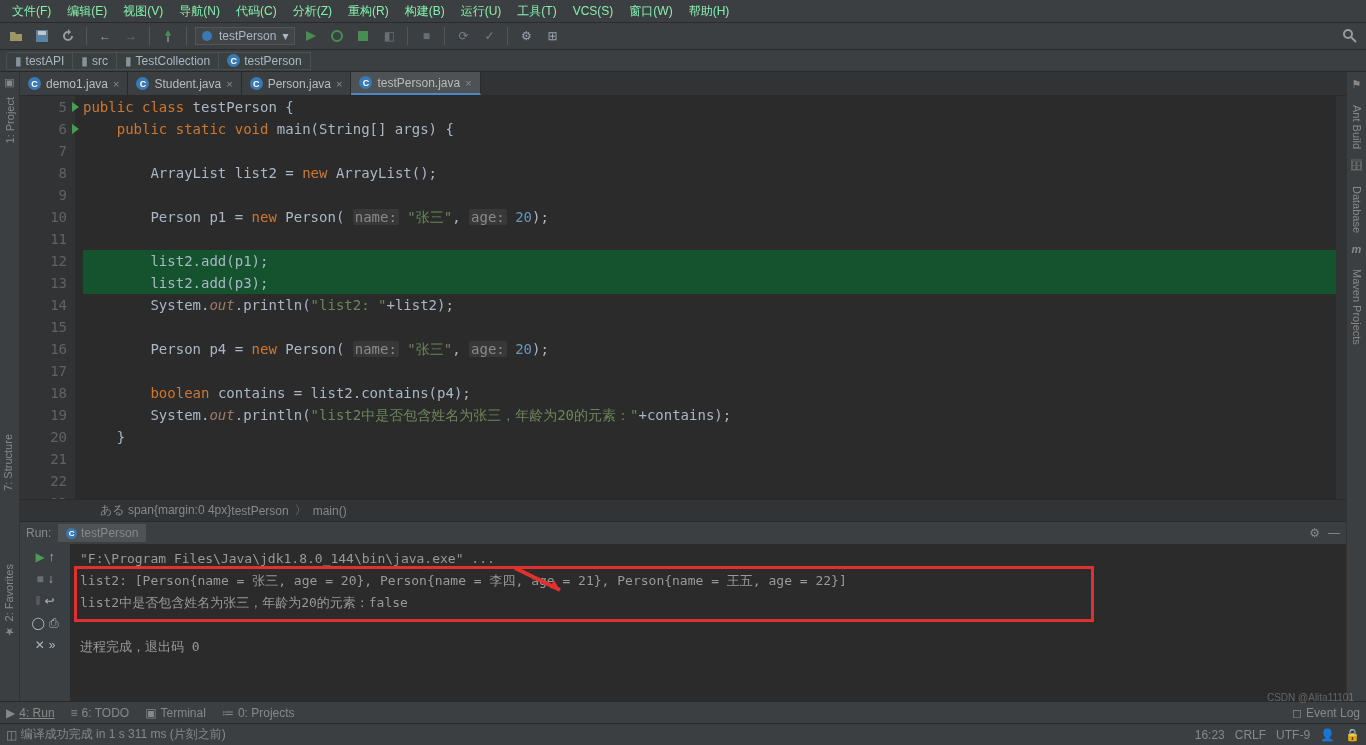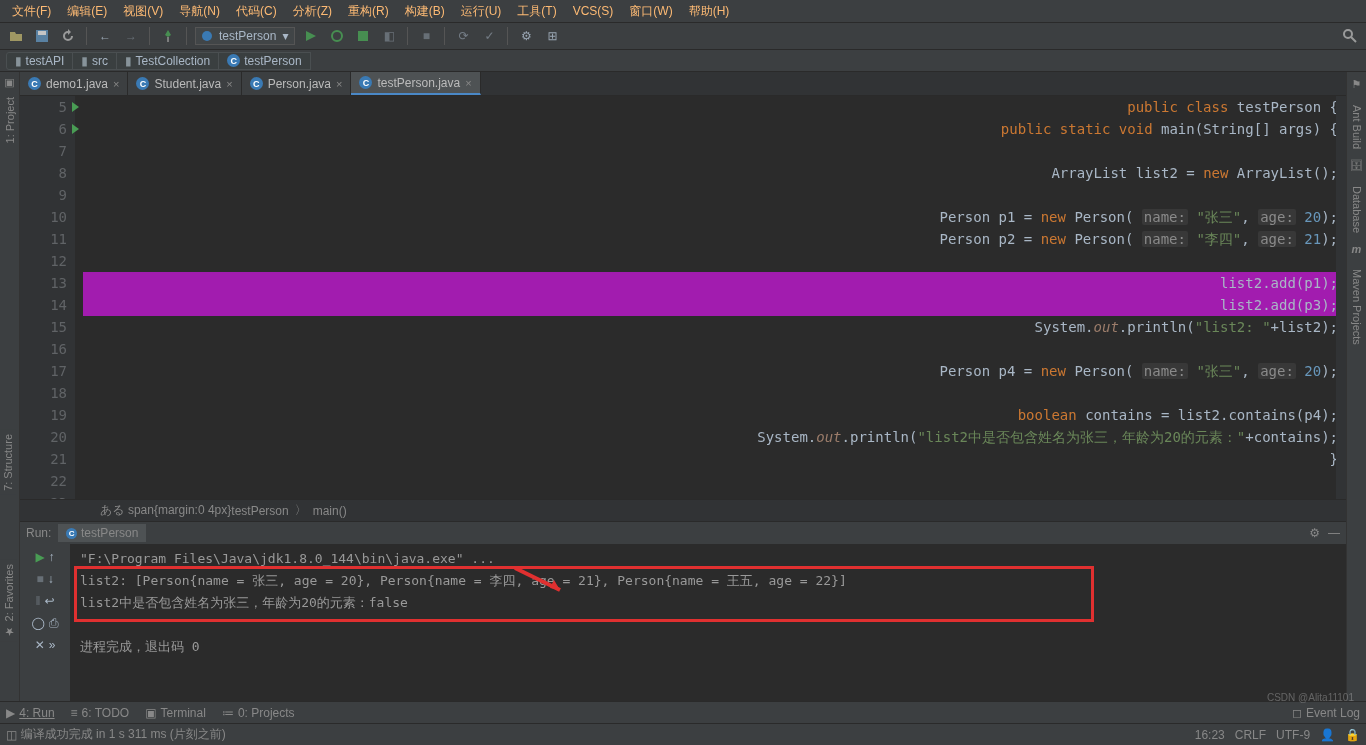--- a/index.html
+++ b/index.html
@@ -26,21 +26,21 @@
   body{
     width:1366px;height:745px;
     background:var(--bg2);
     color:var(--text);
     font-family:"Segoe UI","Microsoft YaHei",sans-serif;
     font-size:12px;
     display:flex;flex-direction:column;
     overflow:hidden;
   }
   
-  .menubar{height:22px;background:var(--bg2);display:flex;align-items:center;padding:4px 4px;color:#fdba74;}
+  .menubar{height:22px;background:var(--bg2);display:flex;align-items:center;padding:4px 4px;color:#86efac;}
   .menubar span{padding:2px 8px;cursor:default;}
   
   .toolbar{height:28px;background:var(--bg2);border-top:1px solid #2a2a2a;border-bottom:1px solid #2a2a2a;display:flex;align-items:center;padding:0 6px;gap:6px;}
   .tbtn{width:20px;height:20px;display:flex;align-items:center;justify-content:center;opacity:.85;}
   .sep{width:1px;height:18px;background:#555;margin:0 2px;}
   .runcfg{background:#414547;border:1px solid #555;padding:1px 6px;display:flex;align-items:center;gap:6px;min-width:100px;}
   .runcfg svg{width:11px;height:11px;}
   .tb-right{margin-left:auto;display:flex;align-items:center;}
   
   .crumb{height:22px;background:var(--bg2);display:flex;align-items:center;padding:0 6px;border-bottom:1px solid #2a2a2a;}
@@ -58,27 +58,27 @@
   .tab{height:23px;display:flex;align-items:center;gap:5px;padding:0 8px;background:var(--tab-inactive);border-right:1px solid #2a2a2a;color:#bbb;}
   .tab.active{background:var(--tab-active);border-bottom:2px solid #4a88c7;}
   .tab .close{color:#888;font-size:11px;}
   .ficon{width:13px;height:13px;border-radius:7px;background:#3a7ab4;display:flex;align-items:center;justify-content:center;color:#fff;font-size:9px;font-weight:bold;}
   
   .editor{flex:1;display:flex;background:var(--bg);font-family:Consolas,monospace;font-size:14px;line-height:22px;min-height:0;overflow:hidden;}
   .gutter{width:55px;background:var(--bg3);text-align:right;color:#606366;padding:0 8px 0 0;user-select:none;}
   .gutter .ln{height:22px;position:relative;}
   .gutter .run::after{content:"";position:absolute;right:-12px;top:6px;border-left:7px solid #499c54;border-top:5px solid transparent;border-bottom:5px solid transparent;}
   .code{flex:1;padding:0 8px;position:relative;}
-  .code .line{height:22px;white-space:pre;text-align:right;}
+  .code .line{height:22px;white-space:pre;}
   .kw{color:var(--kw);}
   .str{color:var(--str);}
   .num{color:var(--num);}
   .it{color:var(--out);font-style:italic;}
   .hint{color:var(--hint);background:#383838;padding:0 2px;border-radius:2px;}
-  .hl{background:#a21caf;}
+  .hl{background:#14532d;}
   .rstripe{position:absolute;right:0;top:0;width:10px;height:100%;background:var(--bg3);}
   
   .subcrumb{height:22px;background:var(--bg3);border-top:1px solid #2a2a2a;display:flex;align-items:center;padding:0 80px;color:#888;font-size:12px;}
   .subcrumb span{margin-right:6px;}
   
   .runpanel{height:180px;display:flex;flex-direction:column;border-top:1px solid #2a2a2a;}
   .runhead{height:22px;background:var(--bg2);display:flex;align-items:center;padding:0 6px;color:#888;font-size:12px;}
   .runhead .rtab{background:#4e5254;padding:2px 8px;display:flex;align-items:center;gap:4px;}
   .runhead .tools{margin-left:auto;display:flex;gap:8px;}
   .runbody{flex:1;display:flex;background:var(--bg);}
@@ -256,21 +256,20 @@
           <div class="ln">22</div>
           <div class="ln">23</div>
         </div>
       <div class="code">
 <div class="line"><span class="kw">public class</span> testPerson {</div>
 <div class="line">    <span class="kw">public static void</span> main(String[] args) {</div>
 <div class="line"></div>
 <div class="line">        ArrayList list2 = <span class="kw">new</span> ArrayList();</div>
 <div class="line"></div>
 <div class="line">        Person p1 = <span class="kw">new</span> Person( <span class="hint">name:</span><span class="str"> "张三"</span>, <span class="hint">age:</span><span class="num"> 20</span>);</div>
-<div class="line">        Person p2 = <span class="kw">new</span> Person( <span class="hint">name:</span><span class="str"> "李四"</span>, <span class="hint">age:</span><span class="num"> 21</span>);</div>
 <div class="line"></div>
 <div class="line hl">        list2.add(p1);</div>
 <div class="line hl">        list2.add(p3);</div>
 <div class="line">        System.<span class="it">out</span>.println(<span class="str">"list2: "</span>+list2);</div>
 <div class="line"></div>
 <div class="line">        Person p4 = <span class="kw">new</span> Person( <span class="hint">name:</span><span class="str"> "张三"</span>, <span class="hint">age:</span><span class="num"> 20</span>);</div>
 <div class="line"></div>
 <div class="line">        <span class="kw">boolean</span> contains = list2.contains(p4);</div>
 <div class="line">        System.<span class="it">out</span>.println(<span class="str">"list2中是否包含姓名为张三，年龄为20的元素："</span>+contains);</div>
 <div class="line">    }</div>

